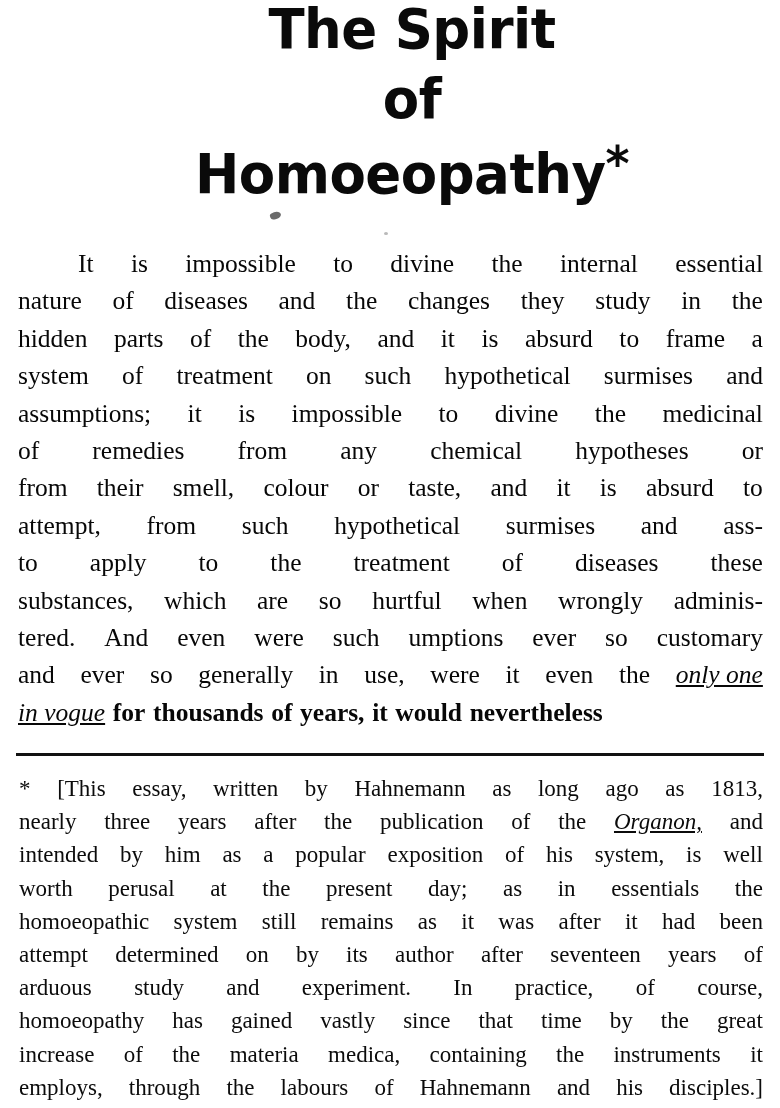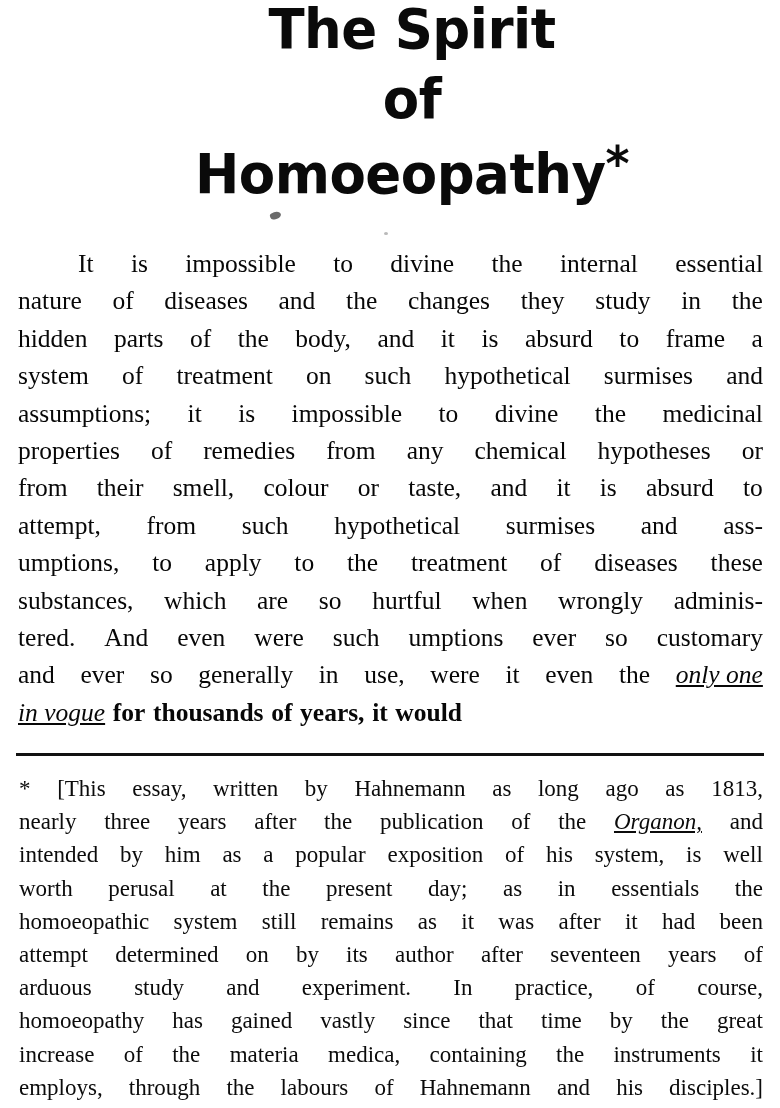--- a/index.html
+++ b/index.html
@@ -222,21 +222,20 @@
       <span class="w">it</span>
       <span class="w">is</span>
       <span class="w">impossible</span>
       <span class="w">to</span>
       <span class="w">divine</span>
       <span class="w">the</span>
       <span class="w">medicinal</span>
     </div>
 
     <div class="body-line justify">
-      <span class="w">properties</span>
       <span class="w">of</span>
       <span class="w">remedies</span>
       <span class="w">from</span>
       <span class="w">any</span>
       <span class="w">chemical</span>
       <span class="w">hypotheses</span>
       <span class="w">or</span>
     </div>
 
     <div class="body-line justify">
@@ -257,21 +256,20 @@
       <span class="w">attempt,</span>
       <span class="w">from</span>
       <span class="w">such</span>
       <span class="w">hypothetical</span>
       <span class="w">surmises</span>
       <span class="w">and</span>
       <span class="w">ass-</span>
     </div>
 
     <div class="body-line justify">
-      <span class="w">umptions,</span>
       <span class="w">to</span>
       <span class="w">apply</span>
       <span class="w">to</span>
       <span class="w">the</span>
       <span class="w">treatment</span>
       <span class="w">of</span>
       <span class="w">diseases</span>
       <span class="w">these</span>
     </div>
 
@@ -313,20 +311,21 @@
     </div>
 
     <div class="body-line ragged">
       <span class="w it">in vogue</span>
       <span class="w">for</span>
       <span class="w">thousands</span>
       <span class="w">of</span>
       <span class="w">years,</span>
       <span class="w">it</span>
       <span class="w">would</span>
+      <span class="w">nevertheless</span>
     </div>
 
   </div>
 
   <div class="footnote-rule"></div>
 
   <div class="footnote-block">
 
     <div class="fn-line justify">
       <span class="w">*</span>

